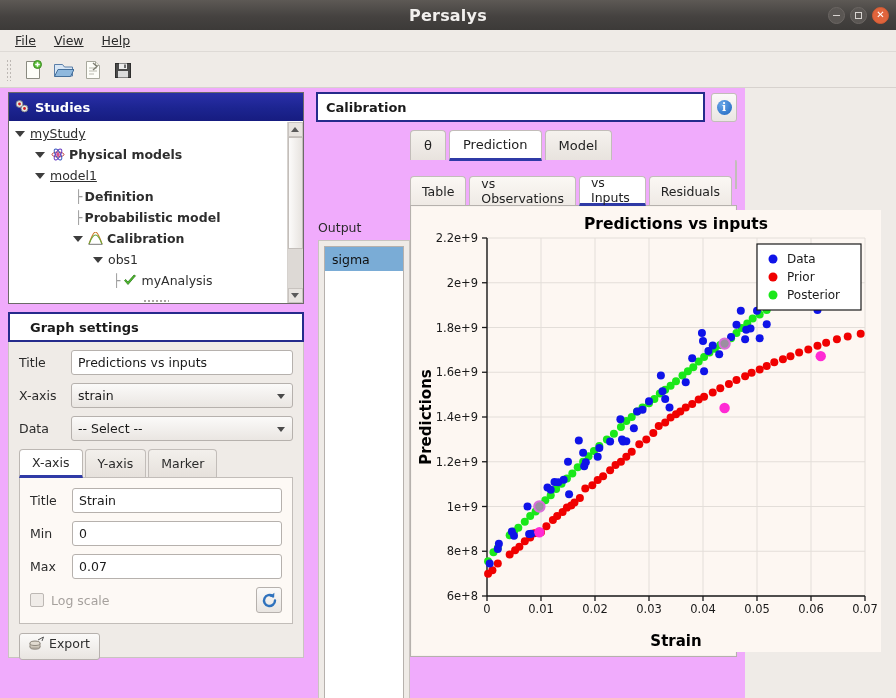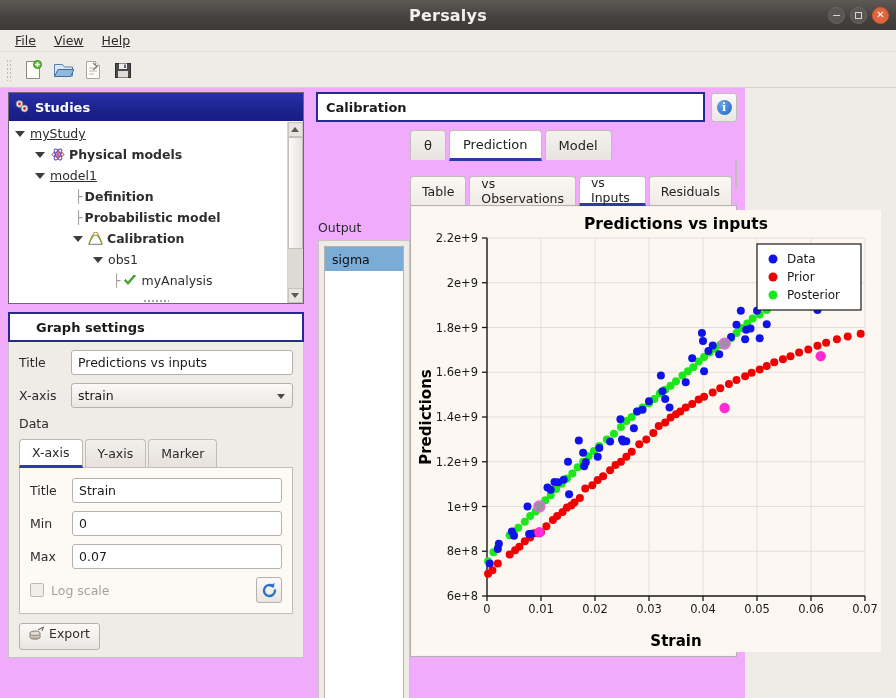--- a/index.html
+++ b/index.html
@@ -130,21 +130,21 @@
   .gs-panel {
     margin-top: 8px;
     border: 1px solid #c9c4c0;
     background: #efebe7;
     height: 346px;
     position: relative;
   }
   .gs-header {
     height: 30px; background: #fff;
     border: 2px solid #252b8c;
-    display: flex; align-items: center; padding-left: 26px;
+    display: flex; align-items: center; padding-left: 20px;
     font-weight: bold; font-size: 13px; color: #1a1a1a;
     margin: -1px;
   }
   .gs-content { padding: 9px 10px 8px 10px; }
   .frow { display:flex; align-items:center; margin-bottom: 8px; }
   .flabel { width: 52px; font-size: 12.5px; color:#2b2b2b; }
   .ftext {
     flex: 1; height: 25px; background:#fff; border:1px solid #b6b1ad;
     border-radius:3px; display:flex; align-items:center; padding: 0 6px;
     font-size: 12.5px; color:#1a1a1a;
@@ -453,20 +453,24 @@
         <div class="frow">
           <div class="flabel">X-axis</div>
           <div class="fcombo">
             <span>strain</span>
             <span class="combo-arrow"></span>
           </div>
         </div>
 
         <div class="frow">
           <div class="flabel">Data</div>
+          <div class="fcombo">
+            <span>-- Select --</span>
+            <span class="combo-arrow"></span>
+          </div>
         </div>
 
         <div class="tabstrip">
           <div class="tab active">
               <span>X-axis</span>
             </div>
           <div class="tab">
               <span>Y-axis</span>
             </div>
           <div class="tab">

